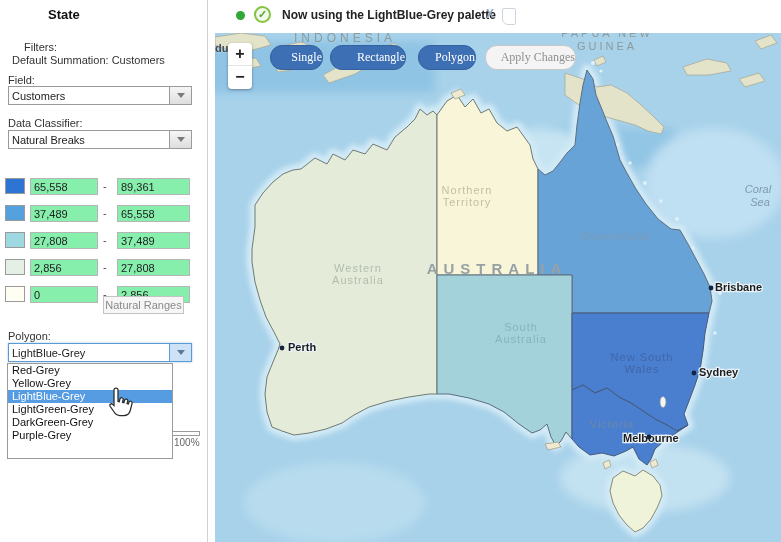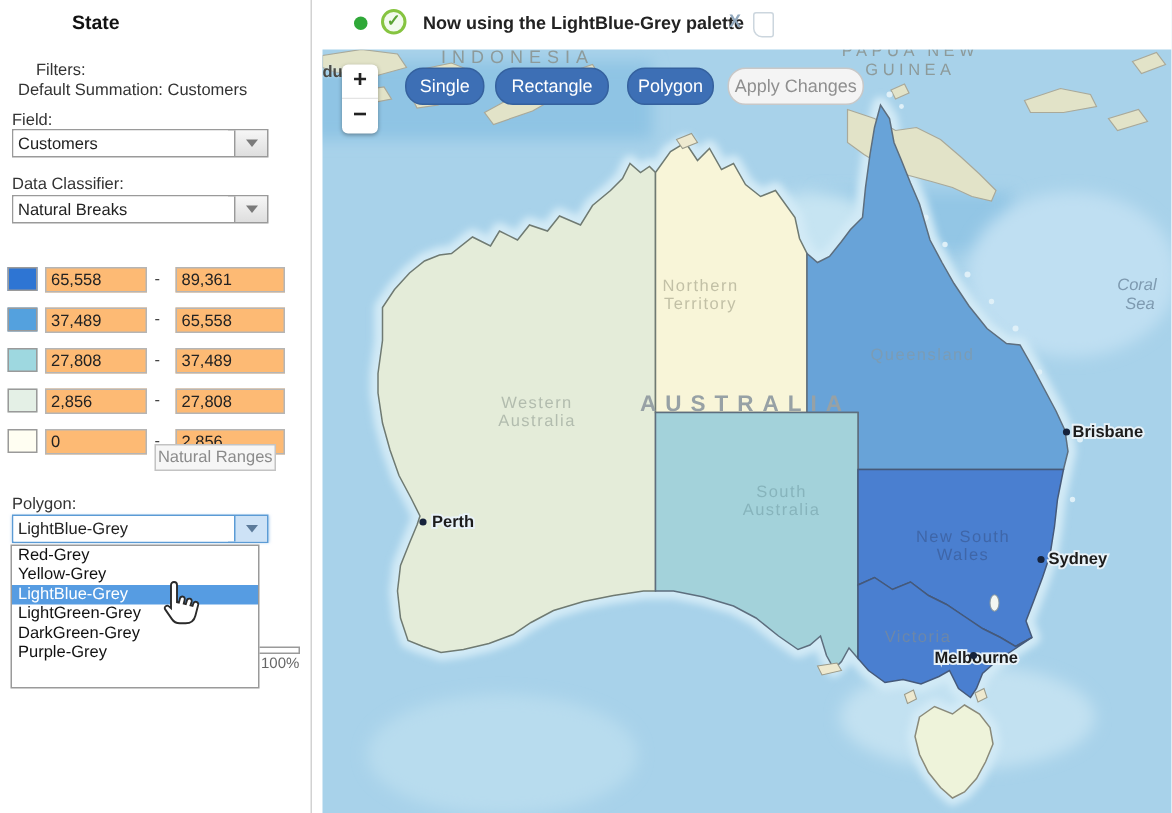--- a/index.html
+++ b/index.html
@@ -7,37 +7,37 @@
     font-family:"Liberation Sans", sans-serif; }
   .app { position:relative; width:781px; height:542px; background:#fff; }
 
   
   .sidebar { position:absolute; left:0; top:0; width:208px; height:542px;
     background:#fff; border-right:1px solid #d2d2d2; }
   .sb-title { position:absolute; left:8px; top:7px; font-size:13px; font-weight:bold; color:#111;margin-left:40px; }
   .sb-label { position:absolute; left:8px; font-size:11px; color:#333; }
   .sb-sublabel { position:absolute; left:12px; font-size:11px; color:#333; }
 
-  .combo { position:absolute; left:8px; width:171px; height:19px; background:#fff;
+  .combo { position:absolute; left:8px; width:184px; height:19px; background:#fff;
     border:1px solid #9a9a9a; }
   .combo input { position:absolute; left:0; top:0; width:143px; height:17px; border:none;
     font-size:11px; color:#222; padding:1px 3px; font-family:"Liberation Sans",sans-serif;
     background:#fff; outline:none; }
   .combo .arrow-btn { position:absolute; right:0; top:0; width:22px; height:17px;
     background:linear-gradient(#f6f6f6,#dedede); border-left:1px solid #9a9a9a;
     display:flex; align-items:center; justify-content:center; }
   .tri { width:0; height:0; border-left:4px solid transparent; border-right:4px solid transparent;
     border-top:5px solid #7a7a7a; }
   .combo.open { border:1px solid #5b9bd5; box-shadow:0 0 2px rgba(91,155,213,.6); }
   .combo.open .arrow-btn { background:#cde2f6; border-left:1px solid #5b9bd5; }
   .combo.open .tri { border-top-color:#5b7a9a; }
 
   .range-row { position:absolute; left:0; height:17px; }
   .swatch { position:absolute; left:5px; top:0; width:20px; height:16px; border:1px solid #9a9a9a; }
-  .rng-in { position:absolute; top:0; height:17px; background:#fdba74; border:1px solid #b5b5b5;
+  .rng-in { position:absolute; top:0; height:17px; background:#86efac; border:1px solid #b5b5b5;
     font-size:11px; color:#222; padding:1px 3px; font-family:"Liberation Sans",sans-serif; }
   .rng-a { left:30px; width:68px; }
   .rng-dash { position:absolute; left:103px; top:2px; font-size:11px; color:#444; }
   .rng-b { left:117px; width:73px; }
 
   .grey-btn { position:absolute; background:#f6f6f6; border:1px solid #c3c3c3;
     font-size:11px; color:#8b8b8b; text-align:center; font-family:"Liberation Sans",sans-serif; }
   .update-btn { left:103px; top:296px; width:81px; height:18px; line-height:16px; }
 
   .dd-list { position:absolute; left:7px; top:363px; width:166px; height:96px; background:#fff;
@@ -63,22 +63,22 @@
   .notif-close { position:absolute; left:277px; top:7px; font-size:12px; font-weight:bold;
     color:#92a8bd; cursor:pointer; }
   .notif-ghost { position:absolute; left:293px; top:8px; width:14px; height:17px;
     border:1px solid #ccd6de; border-radius:2px 2px 2px 6px; }
 
   
   .map { position:absolute; left:215px; top:33px; width:566px; height:509px;
     background:#a8d2ea; overflow:hidden; }
   .map svg { position:absolute; left:0; top:0; }
 
-  .map-btn { position:absolute; height:25px; border-radius:12px; font-size:12px; text-align:center;
-    z-index:20; font-family:Liberation Sans, sans-serif; }
+  .map-btn { position:absolute; height:25px; border-radius:12px; font-size:12px; text-align:right;
+    z-index:20; font-family:Liberation Serif, serif; }
   .blue-btn { background:#3d6fb5; border:1px solid #35619e; color:#fff; line-height:23px; }
   .apply-btn { background:#f4f4f4; border:1px solid #c8c8c8; color:#8f8f8f; line-height:23px; }
   .btn-single { left:55px; top:12px; width:53px; }
   .btn-rect { left:115px; top:12px; width:76px; }
   .btn-poly { left:203px; top:12px; width:58px; }
   .btn-apply { left:270px; top:12px; width:91px; }
 
   .zoomctl { position:absolute; left:13px; top:10px; width:24px; z-index:20;
     background:#fff; border-radius:4px; box-shadow:0 1px 3px rgba(0,0,0,.35); }
   .zoomctl .zbtn { width:24px; height:23px; text-align:center; line-height:22px;

